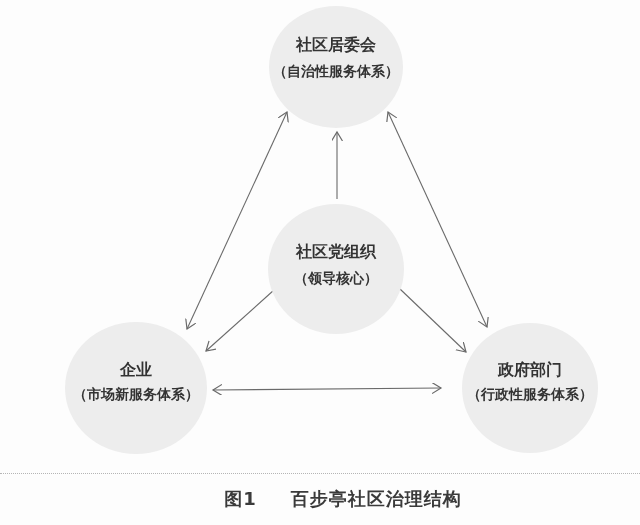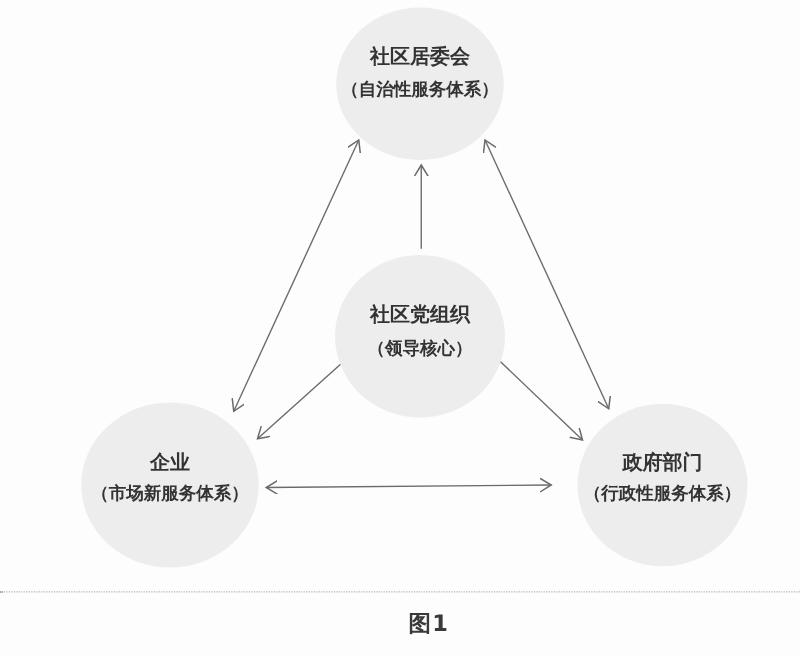--- a/index.html
+++ b/index.html
@@ -102,13 +102,14 @@
     <ellipse class="node-circle" cx="530" cy="388" rx="68" ry="65"></ellipse>
     <text class="node-title" x="530" y="375" text-anchor="middle">政府部门</text>
     <text class="node-subtitle" x="530" y="399" text-anchor="middle">（行政性服务体系）</text>
   </g>
 </svg>
 
 <div class="divider"></div>
 
 <div class="caption">
   <span>图1</span>
+  <span>百步亭社区治理结构</span>
 </div>
 
 </body></html>

